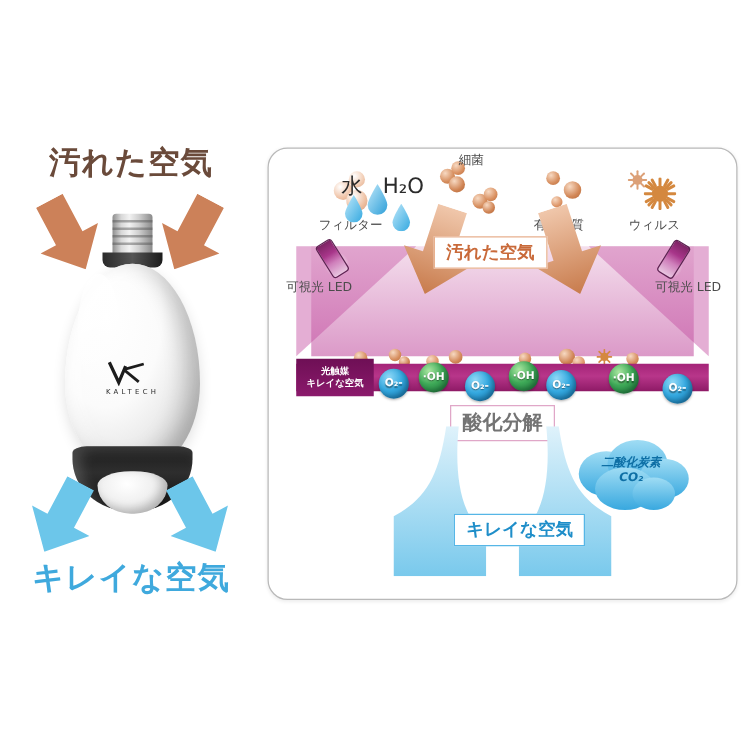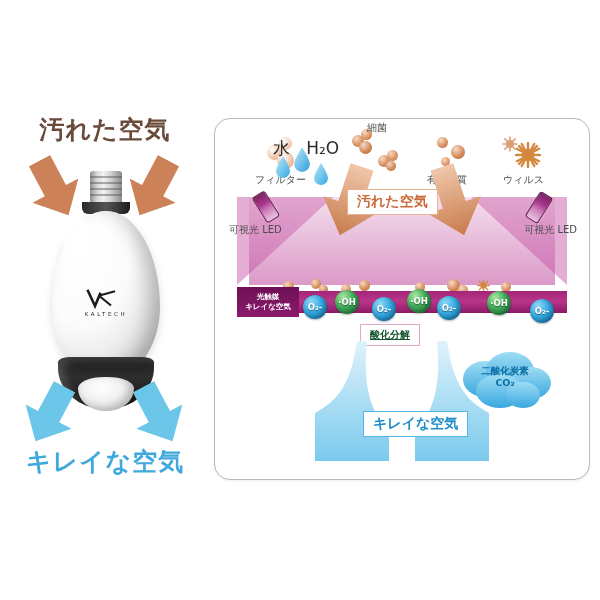--- a/index.html
+++ b/index.html
@@ -79,22 +79,22 @@
   
   .bigarrow{position:absolute;width:56px;height:72px;}
 
   
   .box{position:absolute;background:#fff;border:1.2px solid;
     font-weight:700;text-align:center;white-space:nowrap;}
   .box.dirty{border-color:#e8b08e;color:#c96a3a;font-size:14px;
     left:132px;top:70px;padding:3px 9px;}
   .box.adsorb{border-color:#b07fc4;color:#7a2f8f;font-size:14px;letter-spacing:5px;
     left:152px;top:140px;padding:3px 10px 3px 14px;}
-  .box.oxid{border-color:#e0a7c8;color:#14532d;font-size:10px;
-    left:145px;top:205px;padding:3px 9px;text-decoration:underline;}
+  .box.oxid{border-color:#e0a7c8;color:#737373;font-size:16px;
+    left:145px;top:205px;padding:3px 9px;}
   .box.clean{border-color:#56b6e6;color:#1f8ec9;font-size:14px;
     left:148px;top:292px;padding:3px 9px;}
 
   
   .filterbar{position:absolute;left:22px;top:172px;width:330px;height:22px;
     background:linear-gradient(180deg,#a42478 0%,#b8368a 45%,#8e1a66 100%);}
   .filtertag{position:absolute;left:22px;top:168px;width:62px;height:30px;
     background:linear-gradient(180deg,#6e0f55 0%,#8b1a6c 100%);
     color:#fff;font-size:7.5px;font-weight:700;line-height:10px;
     display:flex;flex-direction:column;align-items:center;justify-content:center;}
@@ -335,21 +335,21 @@
         <path d="M8 0 C8 0 1 11 1 15 A7 7 0 0 0 15 15 C15 11 8 0 8 0 Z" fill="url(#gd3)"></path>
         <defs>
             <linearGradient id="gd3" x1="0" y1="0" x2="1" y2="1">
           <stop offset="0" stop-color="#bfe8fa"></stop>
               <stop offset="1" stop-color="#35a9e0"></stop>
             </linearGradient>
           </defs>
       </svg>
     </div>
 
-    <div style="position:absolute;left:240px;top:232px;width:100px;height:62px;">
+    <div style="position:absolute;left:240px;top:232px;width:100px;height:62px;font-style:italic;">
       <svg viewBox="0 0 100 62" style="width:100%;height:100%;position:absolute;left:0;top:0;">
         <g fill="url(#gcl)">
           <ellipse cx="30" cy="28" rx="22" ry="18"></ellipse>
           <ellipse cx="55" cy="20" rx="24" ry="19"></ellipse>
           <ellipse cx="76" cy="32" rx="20" ry="16"></ellipse>
           <ellipse cx="45" cy="40" rx="24" ry="17"></ellipse>
           <ellipse cx="68" cy="44" rx="17" ry="13"></ellipse>
         </g>
         <defs>
             <linearGradient id="gcl" x1="0" y1="0" x2="0" y2="1">

